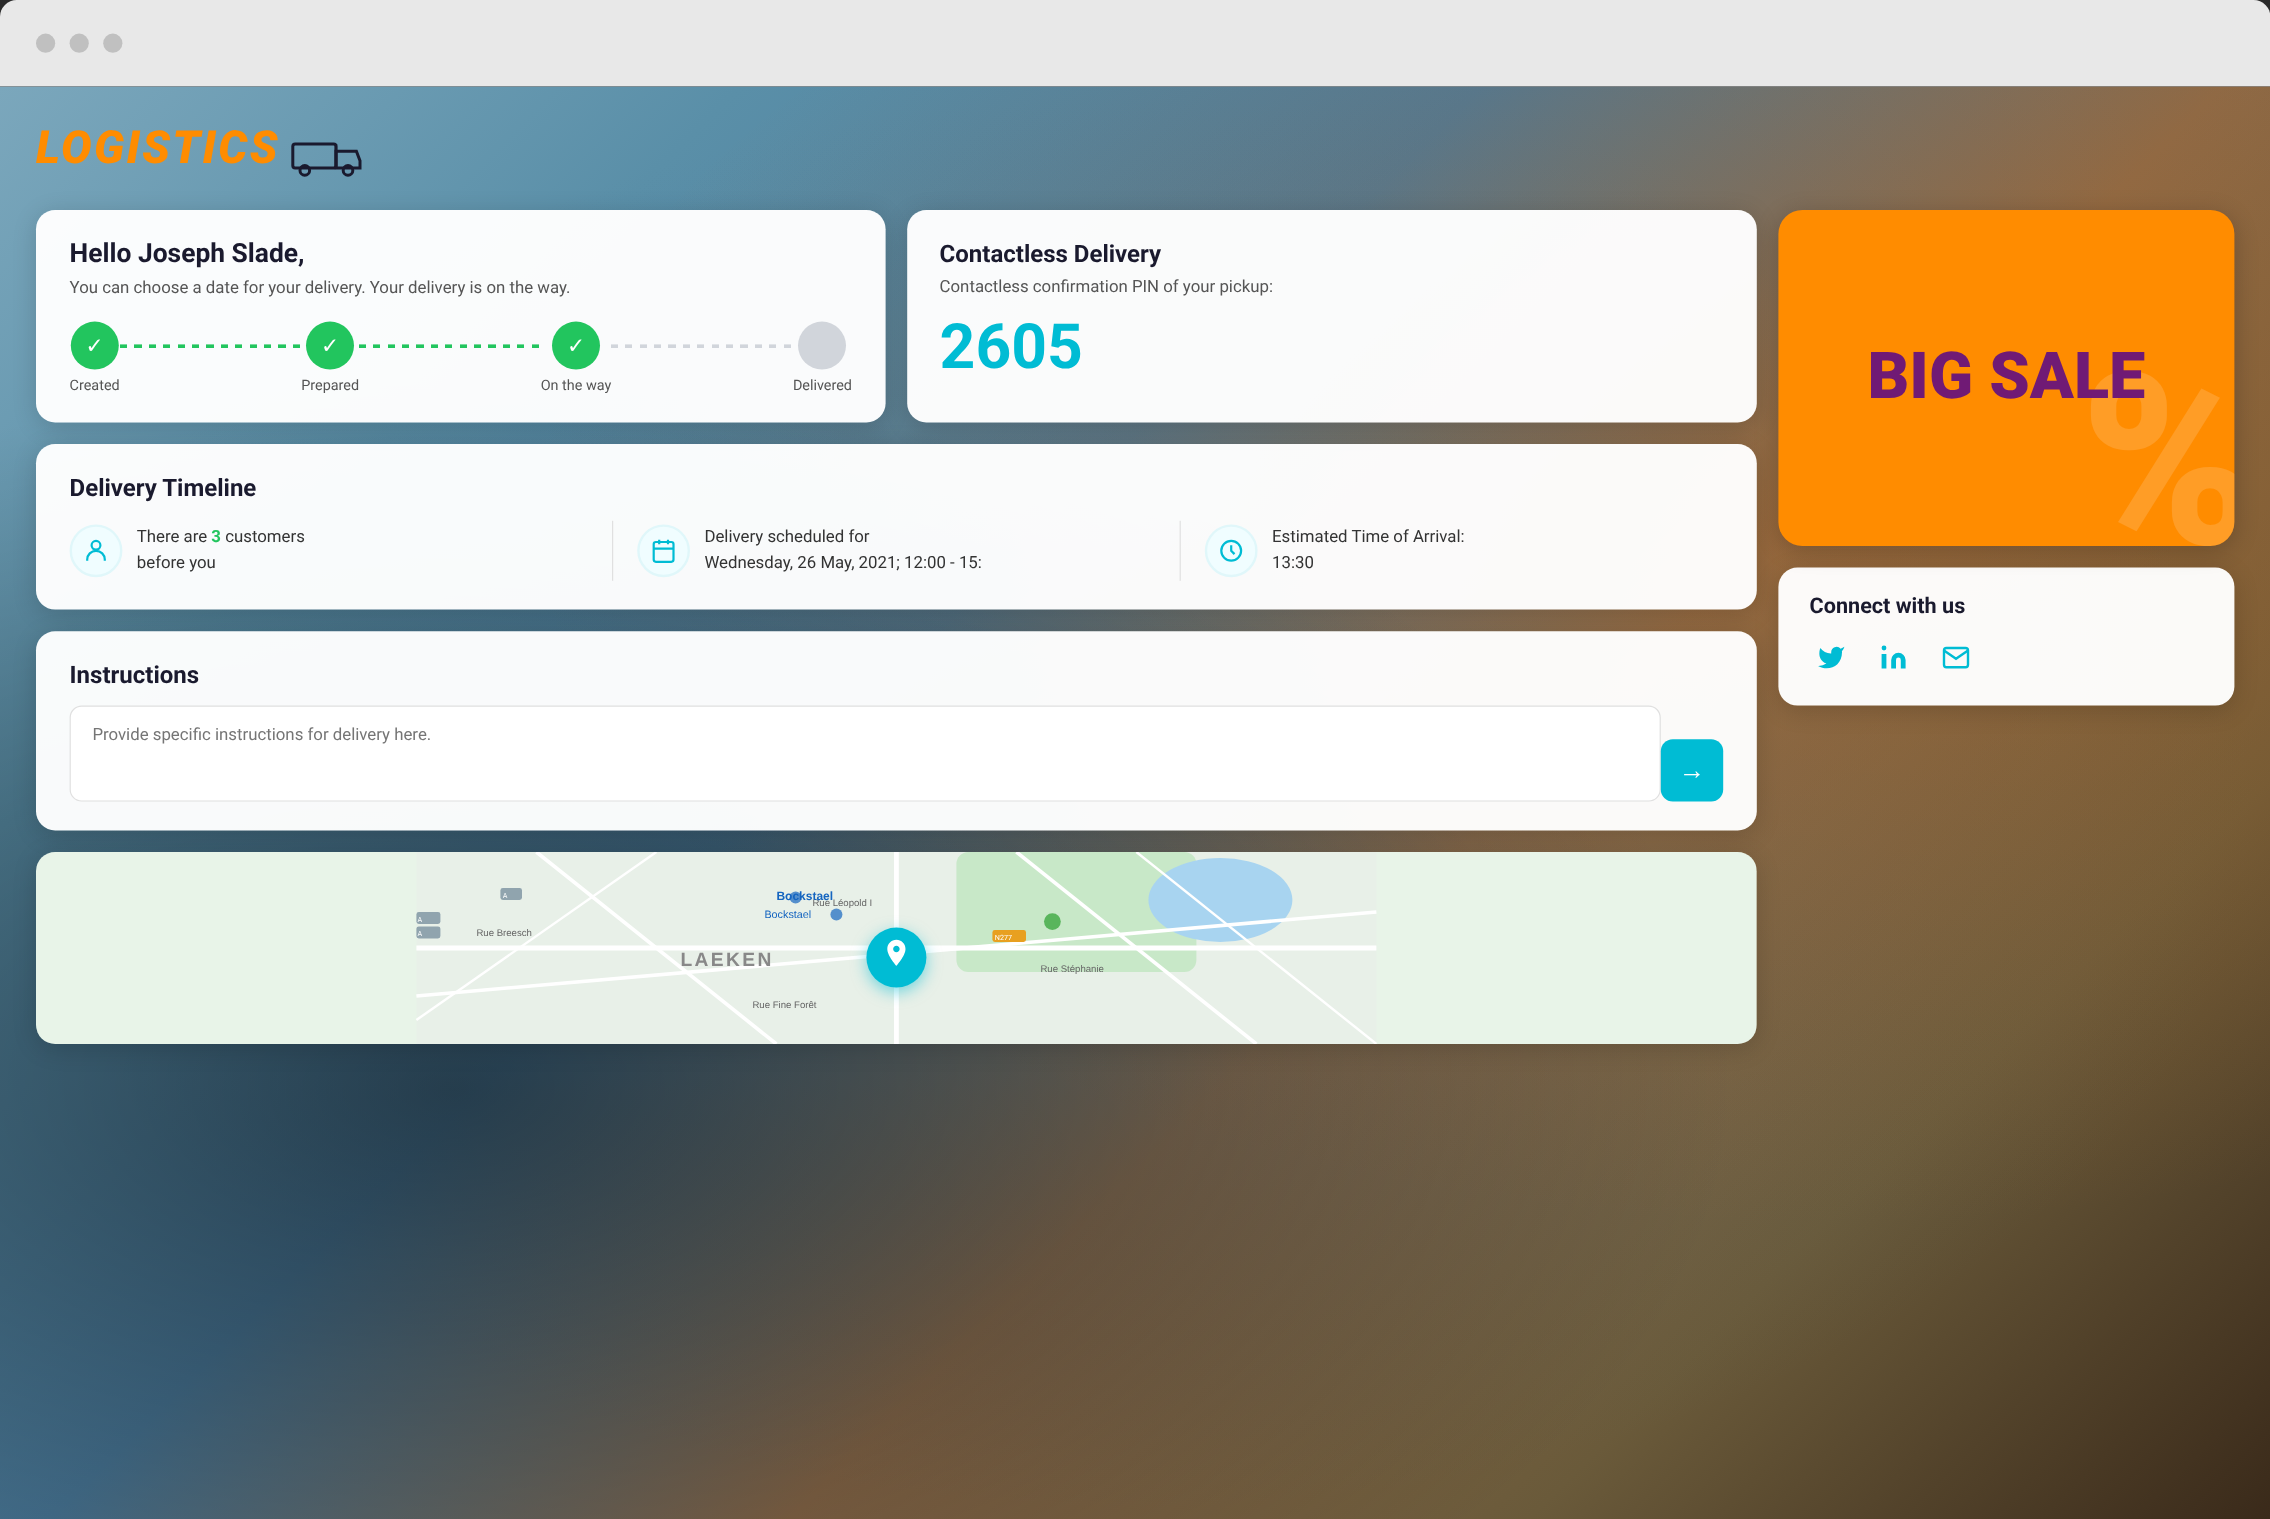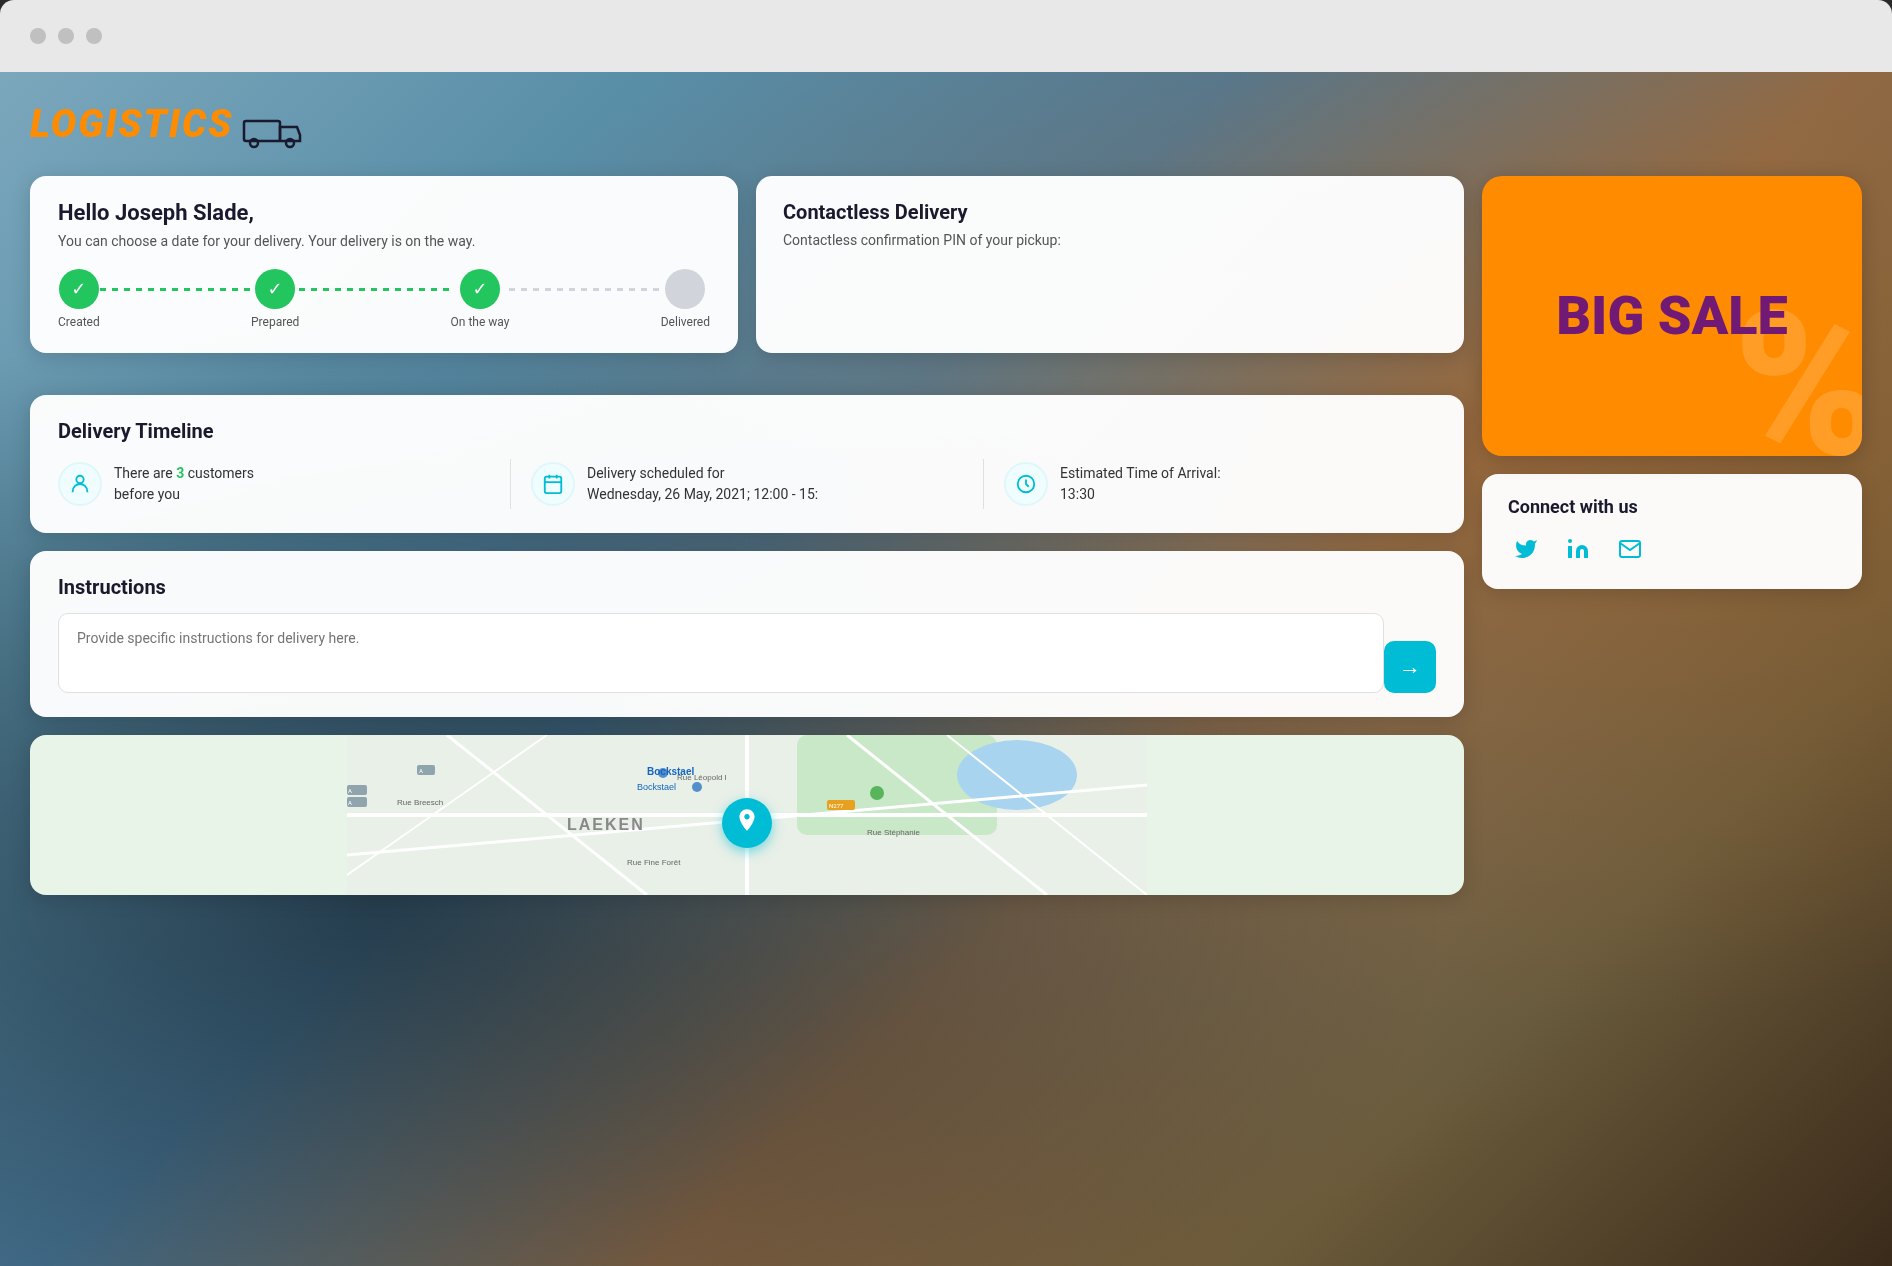--- a/index.html
+++ b/index.html
@@ -218,21 +218,20 @@
       color: #701a75;
       text-align: center;
       z-index: 1;
       line-height: 1.1;
     }
 
     
     .timeline-card {
       grid-column: 1 / 3;
       grid-row: 3;
-      margin-top: 24px;
     }
     .timeline-title {
       font-size: 20px;
       font-weight: 700;
       color: #1a1a2e;
       margin-bottom: 16px;
     }
     .timeline-items {
       display: flex;
       gap: 20px;
@@ -475,20 +474,21 @@
         <div class="step-item">
           <div class="step-circle inactive"></div>
           <span class="step-label">Delivered</span>
         </div>
       </div>
     </div>
 
     <div class="card contactless-card">
       <div class="contactless-title">Contactless Delivery</div>
       <div class="contactless-subtitle">Contactless confirmation PIN of your pickup:</div>
+      <div class="pin-code">2605</div>
     </div>
 
     <div class="card timeline-card">
       <div class="timeline-title">Delivery Timeline</div>
       <div class="timeline-items">
         <div class="timeline-item">
           <div class="timeline-icon">
             <svg width="22" height="22" viewBox="0 0 24 24" fill="none" stroke="#00bcd4" stroke-width="2">
               <circle cx="12" cy="7" r="4"></circle>
               <path d="M4 21v-1a8 8 0 0 1 16 0v1"></path>

